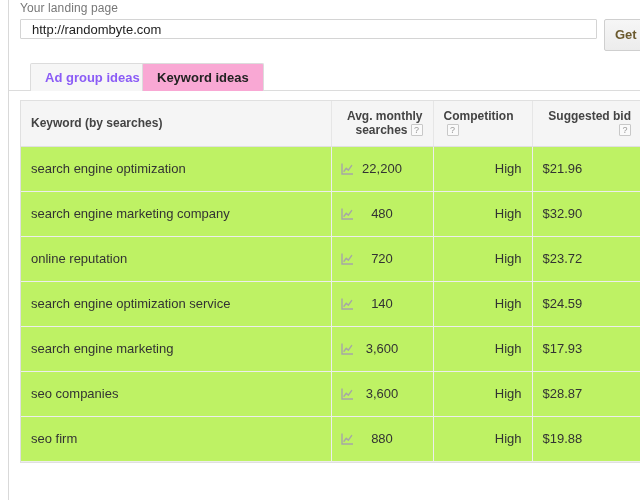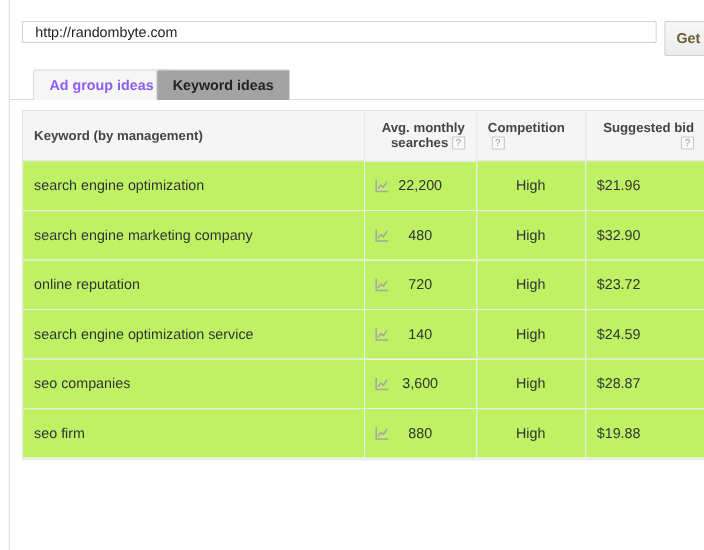--- a/index.html
+++ b/index.html
@@ -93,21 +93,21 @@
     color: #8b5cf6;
     padding: 0 14px;
     border: 1px solid #dcdcdc;
     border-bottom: none;
     background: #f6f6f6;
     cursor: pointer;
     white-space: nowrap;
     border-radius: 2px 2px 0 0;
   }
   .tab.active {
-    background: #a3a3a3;
+    background: #f9a8d4;
     color: #222222;
     z-index: 3;
   }
   .tab.active::after {
     content: "";
     position: absolute;
     left: 0; right: 0; bottom: -1px;
     height: 1px;
     background: #ffffff;
   }
@@ -193,21 +193,21 @@
     background: #bef264;
   }
   td.td-keyword { text-align: left; }
   td.td-searches {
     text-align: center;
     border-left: 1px solid #ededed;
     position: relative;
     padding-left: 34px;
   }
   td.td-competition {
-    text-align: center;
+    text-align: right;
     border-left: 1px solid #ededed;
   }
   td.td-bid {
     border-left: 1px solid #ededed;
   }
 
   .trend-icon {
     position: absolute;
     left: 8px; top: 50%;
     margin-top: -7px;
@@ -218,20 +218,21 @@
   .trend-icon svg { display: block; }
 
 </style>
 </head>
 <body>
 
 <div id="page">
 
   <div class="page-gutter-left"></div>
 
+  <div class="landing-label">Your landing page</div>
 
   <input class="url-input" type="text" value="http://randombyte.com" style="">
 
   <div class="get-ideas-button">Get ideas</div>
 
   <div class="tabs-strip">
     <div class="tabs-baseline"></div>
     <div class="tab tab-adgroup">Ad group ideas</div>
     <div class="tab tab-keyword active">Keyword ideas</div>
   </div>
@@ -240,21 +241,21 @@
     <table class="kw">
       <colgroup>
         <col class="c-keyword">
         <col class="c-searches">
         <col class="c-competition">
         <col class="c-bid">
       </colgroup>
       <thead>
         <tr>
           <th class="th-keyword">
-            <span class="hdr-inline">Keyword (by management)</span>
+            <span class="hdr-inline">Keyword (by searches)</span>
           </th>
           <th class="th-searches">
             <span>Avg. monthly</span><br>
             <span>searches</span><span class="help-icon">?</span>
           </th>
           <th class="th-competition">
             <span>Competition</span><span class="help-icon">?</span>
           </th>
           <th class="th-bid">
             <span>Suggested bid</span><br><span class="help-icon">?</span>
@@ -300,20 +301,31 @@
             <td class="td-searches"><span class="trend-icon">
                 <svg width="14" height="14" viewBox="0 0 14 14">
                   <path d="M2 1.5 L2 12 L13 12" fill="none" stroke="#a6a6a6" stroke-width="1.4"></path>
                   <path d="M4 9.2 L6.3 6.2 L8.4 8.2 L11.6 3.6" fill="none" stroke="#a6a6a6" stroke-width="1.4" stroke-linejoin="round" stroke-linecap="round"></path>
                 </svg>
               </span><span>140</span></td>
             <td class="td-competition">High</td>
             <td class="td-bid">$24.59</td>
           </tr>
           <tr>
+            <td class="td-keyword">search engine marketing</td>
+            <td class="td-searches"><span class="trend-icon">
+                <svg width="14" height="14" viewBox="0 0 14 14">
+                  <path d="M2 1.5 L2 12 L13 12" fill="none" stroke="#a6a6a6" stroke-width="1.4"></path>
+                  <path d="M4 9.2 L6.3 6.2 L8.4 8.2 L11.6 3.6" fill="none" stroke="#a6a6a6" stroke-width="1.4" stroke-linejoin="round" stroke-linecap="round"></path>
+                </svg>
+              </span><span>3,600</span></td>
+            <td class="td-competition">High</td>
+            <td class="td-bid">$17.93</td>
+          </tr>
+          <tr>
             <td class="td-keyword">seo companies</td>
             <td class="td-searches"><span class="trend-icon">
                 <svg width="14" height="14" viewBox="0 0 14 14">
                   <path d="M2 1.5 L2 12 L13 12" fill="none" stroke="#a6a6a6" stroke-width="1.4"></path>
                   <path d="M4 9.2 L6.3 6.2 L8.4 8.2 L11.6 3.6" fill="none" stroke="#a6a6a6" stroke-width="1.4" stroke-linejoin="round" stroke-linecap="round"></path>
                 </svg>
               </span><span>3,600</span></td>
             <td class="td-competition">High</td>
             <td class="td-bid">$28.87</td>
           </tr>

